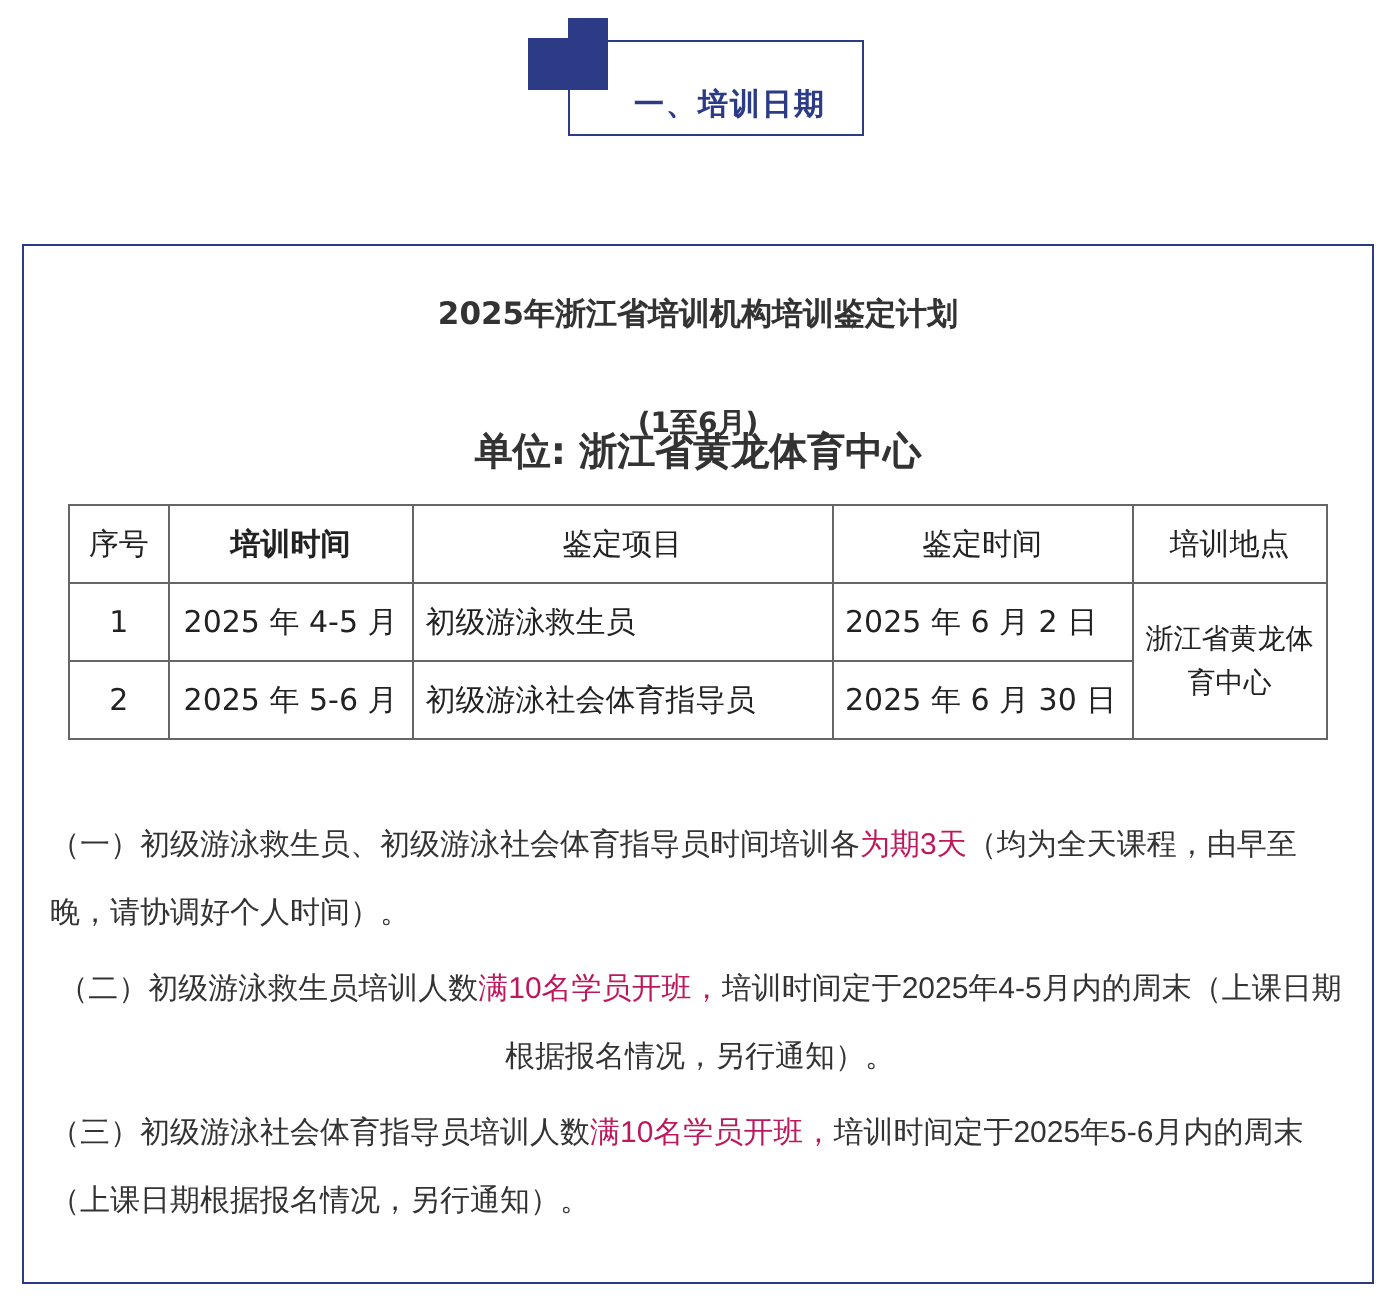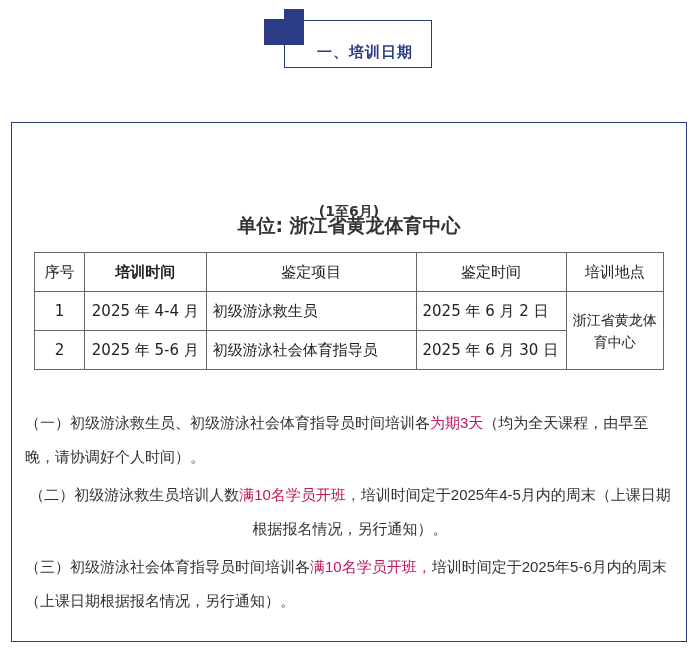--- a/index.html
+++ b/index.html
@@ -139,50 +139,51 @@
 
 <div class="heading-wrap">
   <div class="heading-square-a"></div>
   <div class="heading-square-b"></div>
   <div class="heading-square-b2"></div>
   <div class="heading-box"></div>
   <div class="heading-text">一、培训日期</div>
 </div>
 
 <div class="card">
+  <div class="doc-title t1">2025年浙江省培训机构培训鉴定计划</div>
   <div class="doc-title t2">(1至6月)</div>
   <div class="doc-title t3">单位: 浙江省黄龙体育中心</div>
 
   <table class="plan">
     <tbody>
         <tr>
       <th class="c-idx" style="font-weight:normal">序号</th>
       <th class="c-time" style="font-weight:bold">培训时间</th>
       <th style="width:210px">鉴定项目</th>
       <th style="width:150px">鉴定时间</th>
       <th style="width:98px">培训地点</th>
     </tr>
     <tr>
       <td class="c-idx">1</td>
-      <td class="c-time">2025 年 4-4 月</td>
+      <td class="c-time">2025 年 4-5 月</td>
       <td class="c-item">初级游泳救生员</td>
       <td class="c-date">2025 年 6 月 2 日</td>
       <td class="c-loc" rowspan="2">浙江省黄龙体育中心</td>
     </tr>
     <tr>
       <td class="c-idx">2</td>
       <td class="c-time">2025 年 5-6 月</td>
       <td class="c-item">初级游泳社会体育指导员</td>
       <td class="c-date">2025 年 6 月 30 日</td>
     </tr>
   </tbody>
     </table>
 
   <div class="para p1">
     <span>（一）初级游泳救生员、初级游泳社会体育指导员时间培训各</span><span class="hl">为期3天</span><span>（均为全天课程，由早至晚，请协调好个人时间）。</span>
   </div>
   <div class="para p2">
     <span>（二）初级游泳救生员培训人数</span><span class="hl">满10名学员开班，</span><span>培训时间定于2025年4-5月内的周末（上课日期根据报名情况，另行通知）。</span>
   </div>
   <div class="para p3">
-    <span>（三）初级游泳社会体育指导员时间培训各</span><span class="hl">满10名学员开班，</span><span>培训时间定于2025年5-6月内的周末（上课日期根据报名情况，另行通知）。</span>
+    <span>（三）初级游泳社会体育指导员培训人数</span><span class="hl">满10名学员开班，</span><span>培训时间定于2025年5-6月内的周末（上课日期根据报名情况，另行通知）。</span>
   </div>
 </div>
 
 </body></html>

